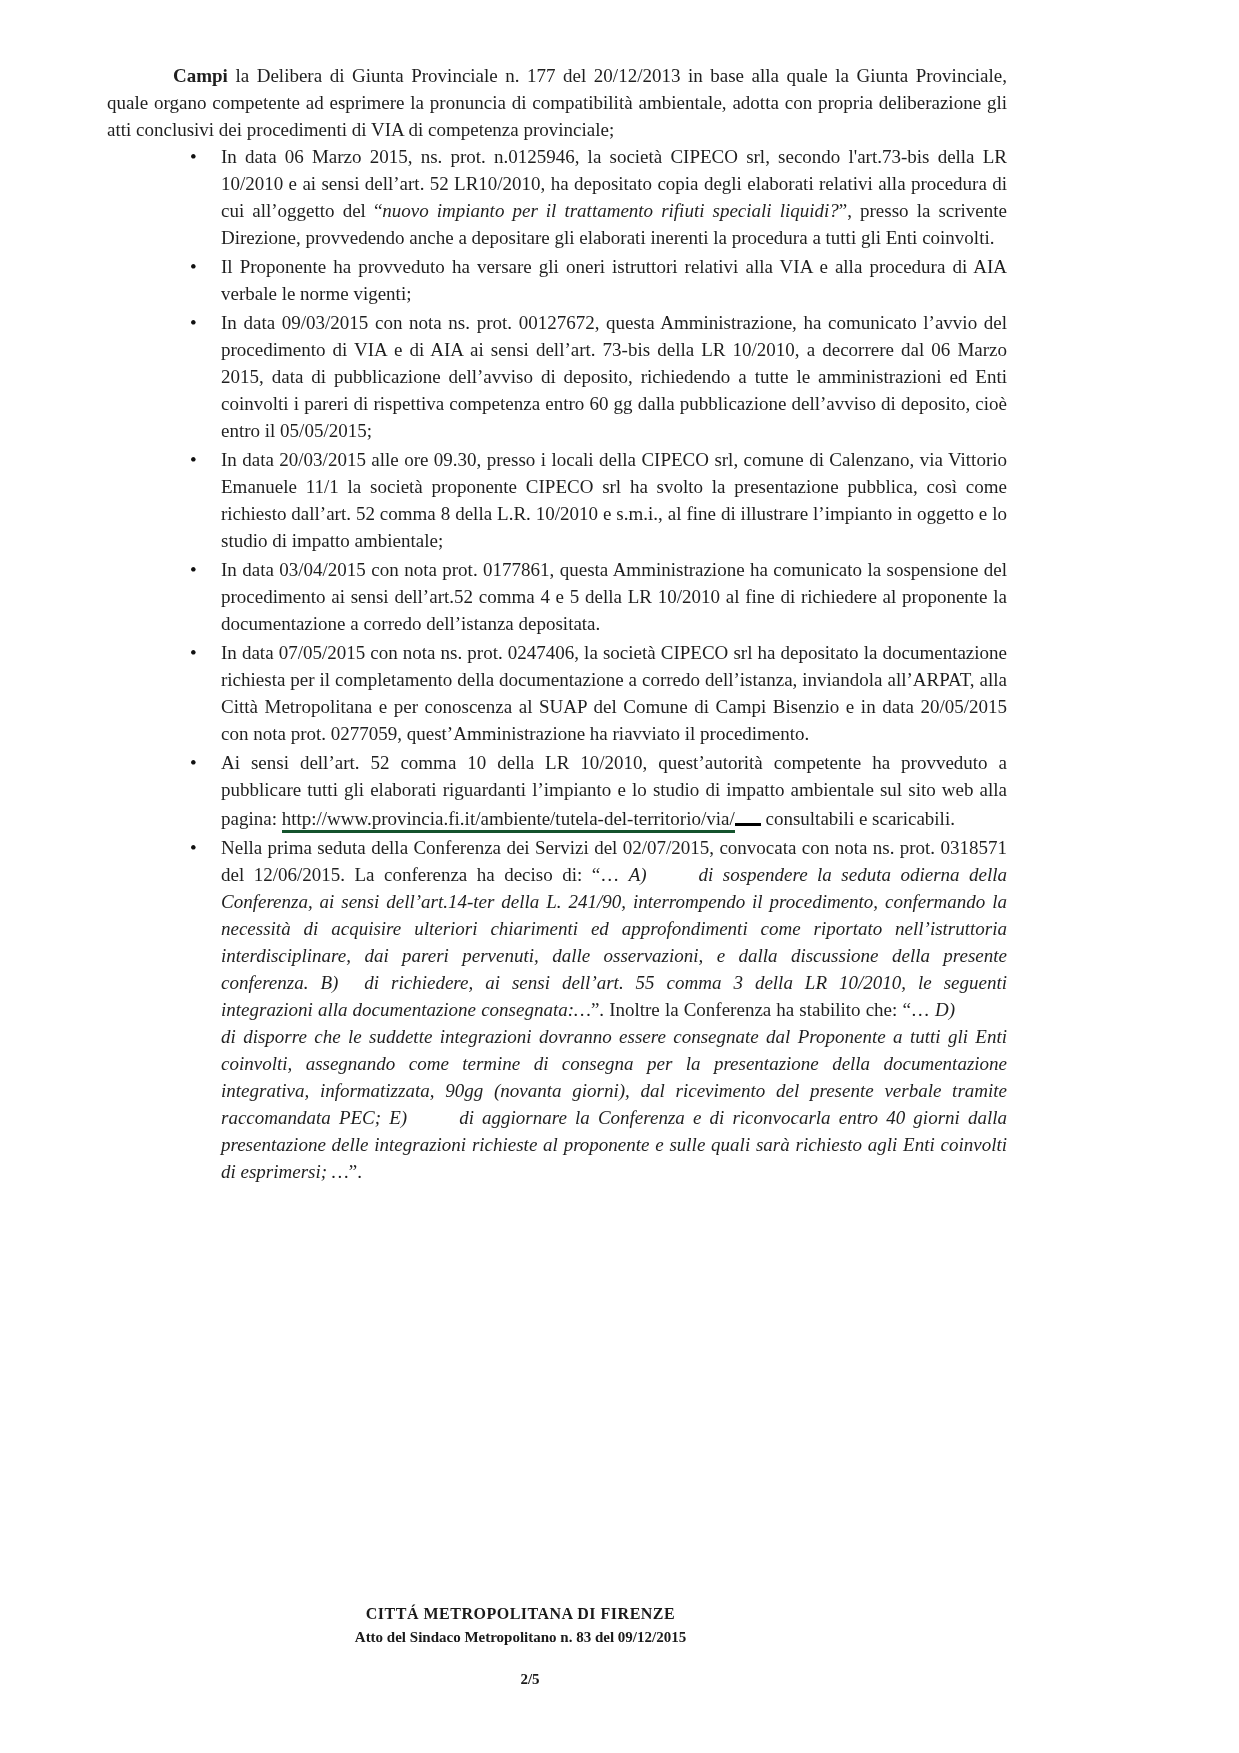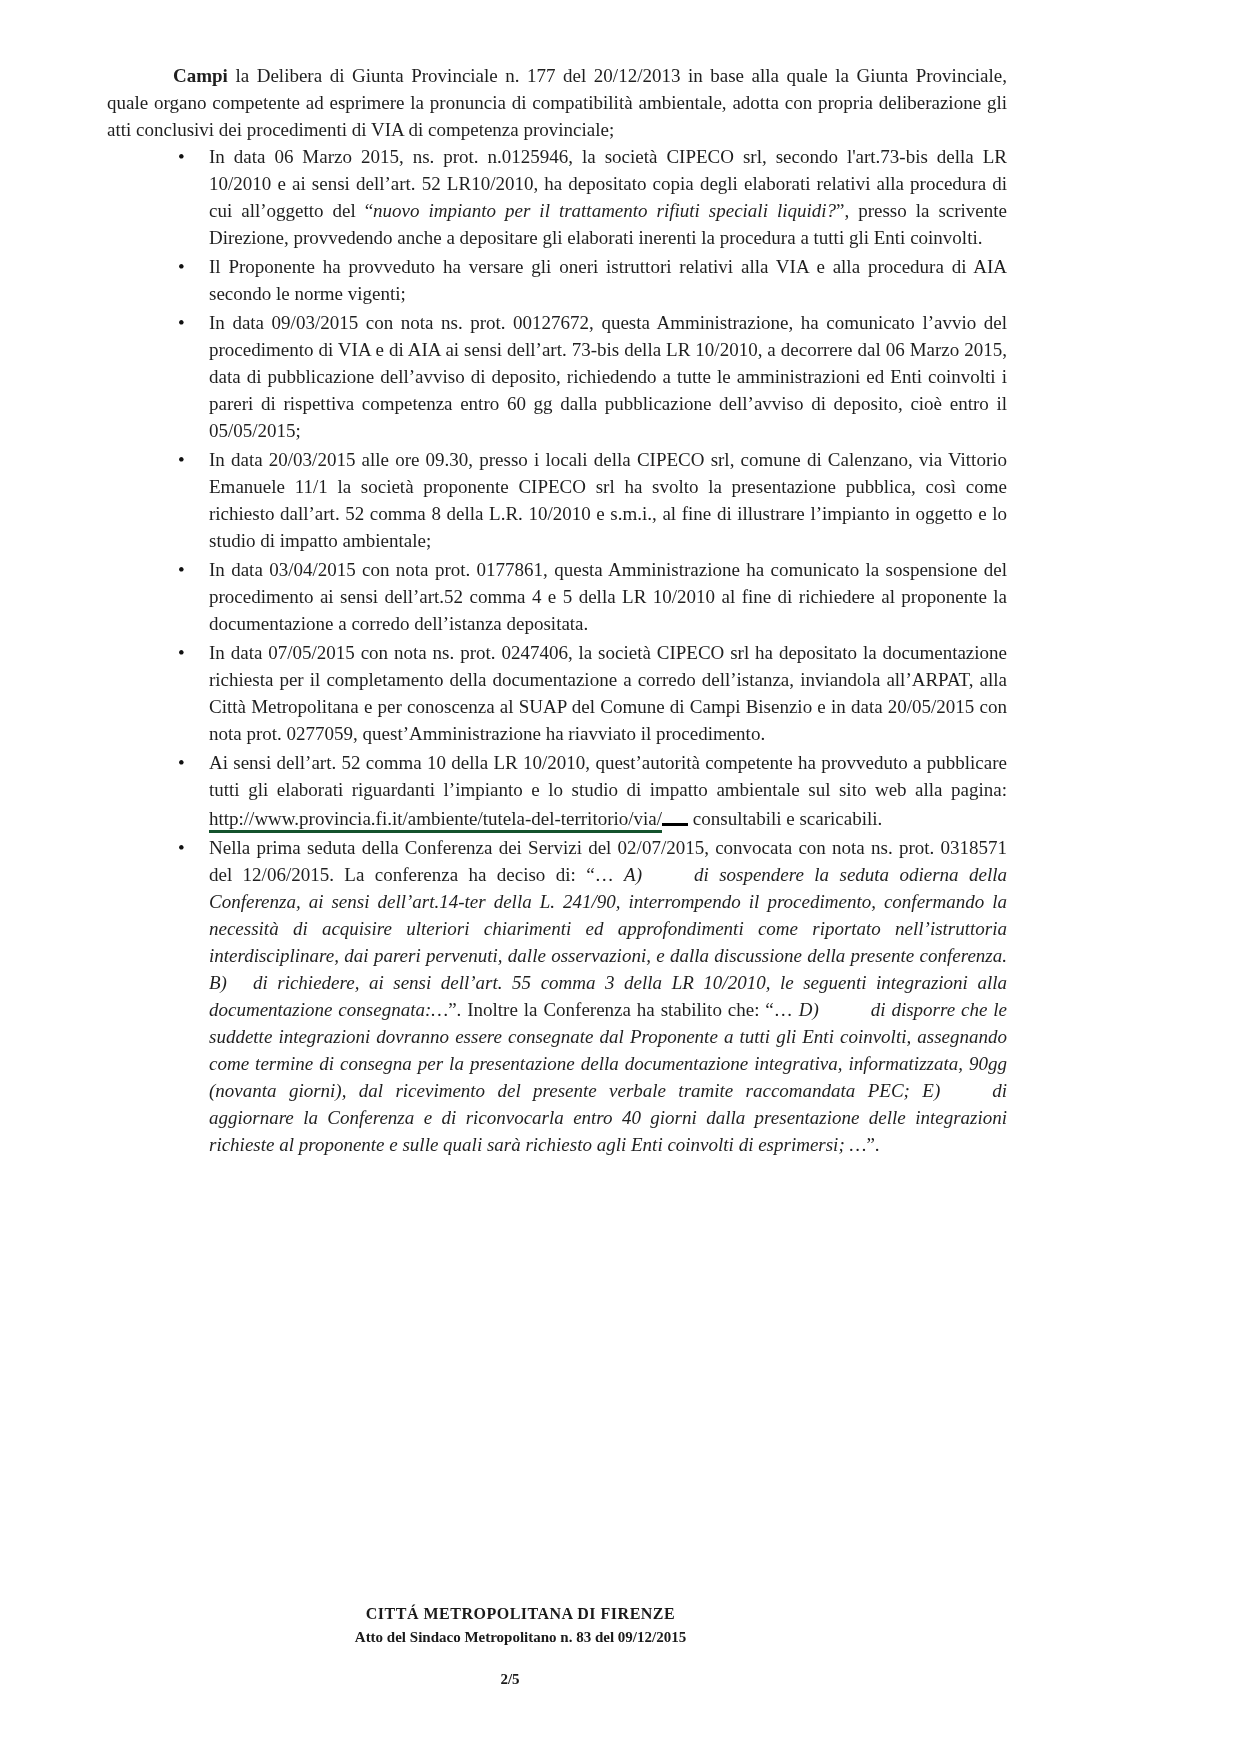--- a/index.html
+++ b/index.html
@@ -23,21 +23,21 @@
   }
   .para { margin: 0; }
   .para.indent { text-indent: 66px; }
   .bullet-list {
     margin: 0;
     padding: 0 0 0 98px;
     list-style: none;
   }
   .bullet-list li {
     position: relative;
-    margin: 0 0 2px 4px;
+    margin: 0 0 2px 16px;
   }
   .bullet-list li::before {
     content: "\2022";
     position: absolute;
     left: -31px;
     top: 0;
     font-size: 19px;
     color: #111;
   }
   .run.normal { font-style: normal; font-weight: normal; }
@@ -72,30 +72,31 @@
   .footer-line2 { font-size: 15px; line-height: 20px; margin: 2px; }
   .page-number {
     position: absolute;
     top: 1671px;
     left: 0;
     width: 1020px;
     text-align: center;
     font-weight: bold;
     font-size: 15px;
     color: #1a1a1a;
+    padding-left: 20px;
   }
 </style>
 </head>
 <body>
 
 <div class="doc-page">
     <p class="para indent"><span class="run bold">Campi</span><span class="run normal"> la Delibera di Giunta Provinciale n. 177 del 20/12/2013 in base alla quale la Giunta Provinciale, quale organo competente ad esprimere la pronuncia di compatibilità ambientale, adotta con propria deliberazione gli atti conclusivi dei procedimenti di VIA di competenza provinciale;</span></p>
     <ul class="bullet-list">
       <li><span class="run normal">In data 06 Marzo 2015, ns. prot. n.0125946, la società CIPECO srl, secondo l'art.73-bis della LR 10/2010 e ai sensi dell’art. 52 LR10/2010, ha depositato copia degli elaborati relativi alla procedura di cui all’oggetto del “</span><span class="run italic">nuovo impianto per il trattamento rifiuti speciali liquidi?</span><span class="run normal">”, presso la scrivente Direzione, provvedendo anche a depositare gli elaborati inerenti la procedura a tutti gli Enti coinvolti.</span></li>
-      <li><span class="run normal">Il Proponente ha provveduto ha versare gli oneri istruttori relativi alla VIA e alla procedura di AIA secondo le norme vigenti;</span></li>
+      <li><span class="run normal">Il Proponente ha provveduto ha versare gli oneri istruttori relativi alla VIA e alla procedura di AIA verbale le norme vigenti;</span></li>
       <li><span class="run normal">In data 09/03/2015 con nota ns. prot. 00127672, questa Amministrazione, ha comunicato l’avvio del procedimento di VIA e di AIA ai sensi dell’art. 73-bis della LR 10/2010, a decorrere dal 06 Marzo 2015, data di pubblicazione dell’avviso di deposito, richiedendo a tutte le amministrazioni ed Enti coinvolti i pareri di rispettiva competenza entro 60 gg dalla pubblicazione dell’avviso di deposito, cioè entro il 05/05/2015;</span></li>
       <li><span class="run normal">In data 20/03/2015 alle ore 09.30, presso i locali della CIPECO srl, comune di Calenzano, via Vittorio Emanuele 11/1 la società proponente CIPECO srl ha svolto la presentazione pubblica, così come richiesto dall’art. 52 comma 8 della L.R. 10/2010 e s.m.i., al fine di illustrare l’impianto in oggetto e lo studio di impatto ambientale;</span></li>
       <li><span class="run normal">In data 03/04/2015 con nota prot. 0177861, questa Amministrazione ha comunicato la sospensione del procedimento ai sensi dell’art.52 comma 4 e 5 della LR 10/2010 al fine di richiedere al proponente la documentazione a corredo dell’istanza depositata.</span></li>
       <li><span class="run normal">In data 07/05/2015 con nota ns. prot. 0247406, la società CIPECO srl ha depositato la documentazione richiesta per il completamento della documentazione a corredo dell’istanza, inviandola all’ARPAT, alla Città Metropolitana e per conoscenza al SUAP del Comune di Campi Bisenzio e in data 20/05/2015 con nota prot. 0277059, quest’Amministrazione ha riavviato il procedimento.</span></li>
       <li><span class="run normal">Ai sensi dell’art. 52 comma 10 della LR 10/2010, quest’autorità competente ha provveduto a pubblicare tutti gli elaborati riguardanti l’impianto e lo studio di impatto ambientale sul sito web alla pagina: </span><a class="doc-link" href="#">http://www.provincia.fi.it/ambiente/tutela-del-territorio/via/</a><span class="link-tail"></span><span class="run normal"> consultabili e scaricabili.</span></li>
       <li><span class="run normal">Nella prima seduta della Conferenza dei Servizi del 02/07/2015, convocata con nota ns. prot. 0318571 del 12/06/2015. La conferenza ha deciso di: “… </span><span class="run italic">A)</span><span class="tab"></span><span class="run italic">di sospendere la seduta odierna della Conferenza, ai sensi dell’art.14-ter della L. 241/90, interrompendo il procedimento, confermando la necessità di acquisire ulteriori chiarimenti ed approfondimenti come riportato nell’istruttoria interdisciplinare, dai pareri pervenuti, dalle osservazioni, e dalla discussione della presente conferenza. B)</span><span class="tab-small"></span><span class="run italic">di richiedere, ai sensi dell’art. 55 comma 3 della LR 10/2010, le seguenti integrazioni alla documentazione consegnata:…</span><span class="run normal">”. Inoltre la Conferenza ha stabilito che: “… </span><span class="run italic">D)</span><span class="tab"></span><span class="run italic">di disporre che le suddette integrazioni dovranno essere consegnate dal Proponente a tutti gli Enti coinvolti, assegnando come termine di consegna per la presentazione della documentazione integrativa, informatizzata, 90gg (novanta giorni), dal ricevimento del presente verbale tramite raccomandata PEC; E)</span><span class="tab"></span><span class="run italic">di aggiornare la Conferenza e di riconvocarla entro 40 giorni dalla presentazione delle integrazioni richieste al proponente e sulle quali sarà richiesto agli Enti coinvolti di esprimersi; …</span><span class="run normal">”.</span></li>
     </ul>
   </div>
 
 <div class="page-footer">

